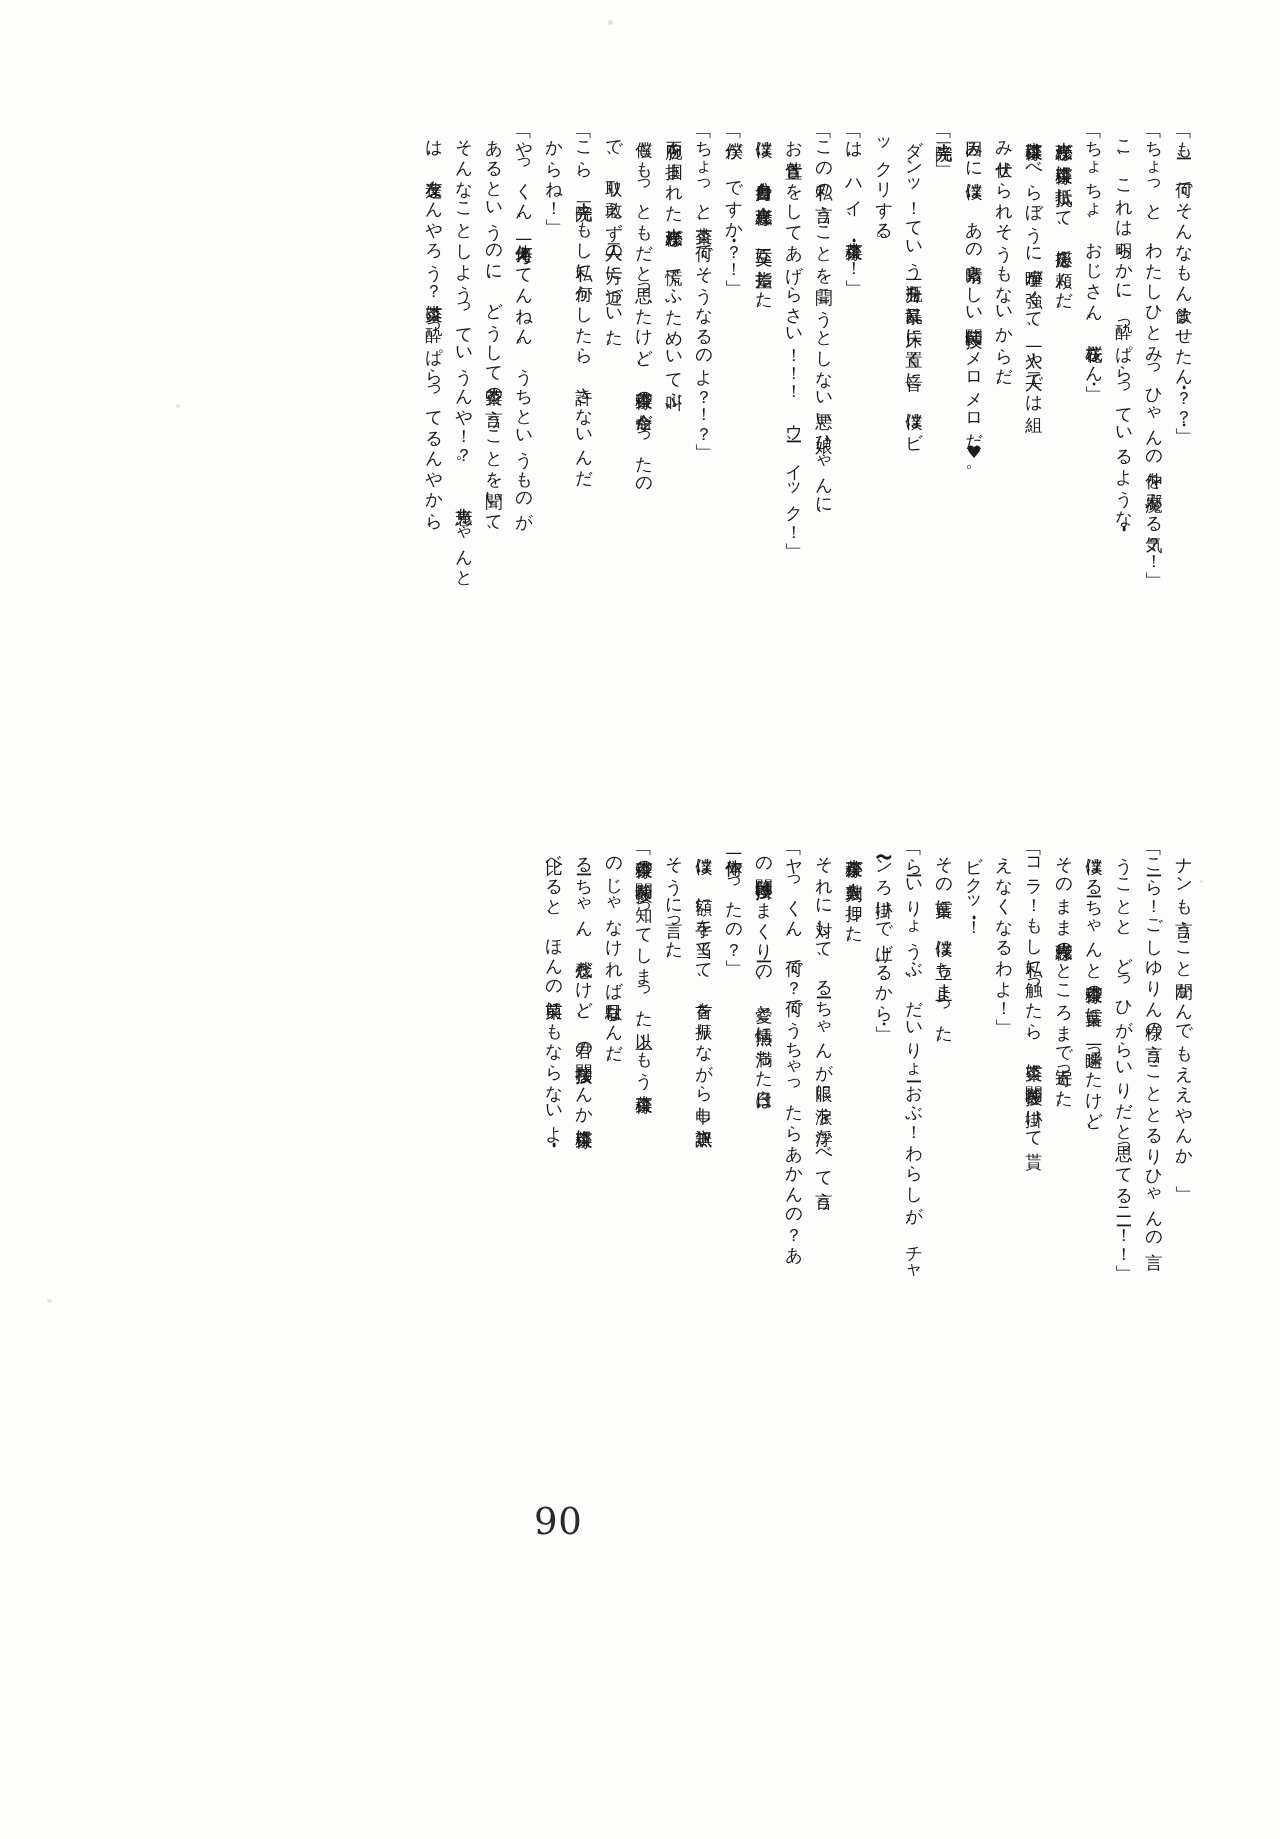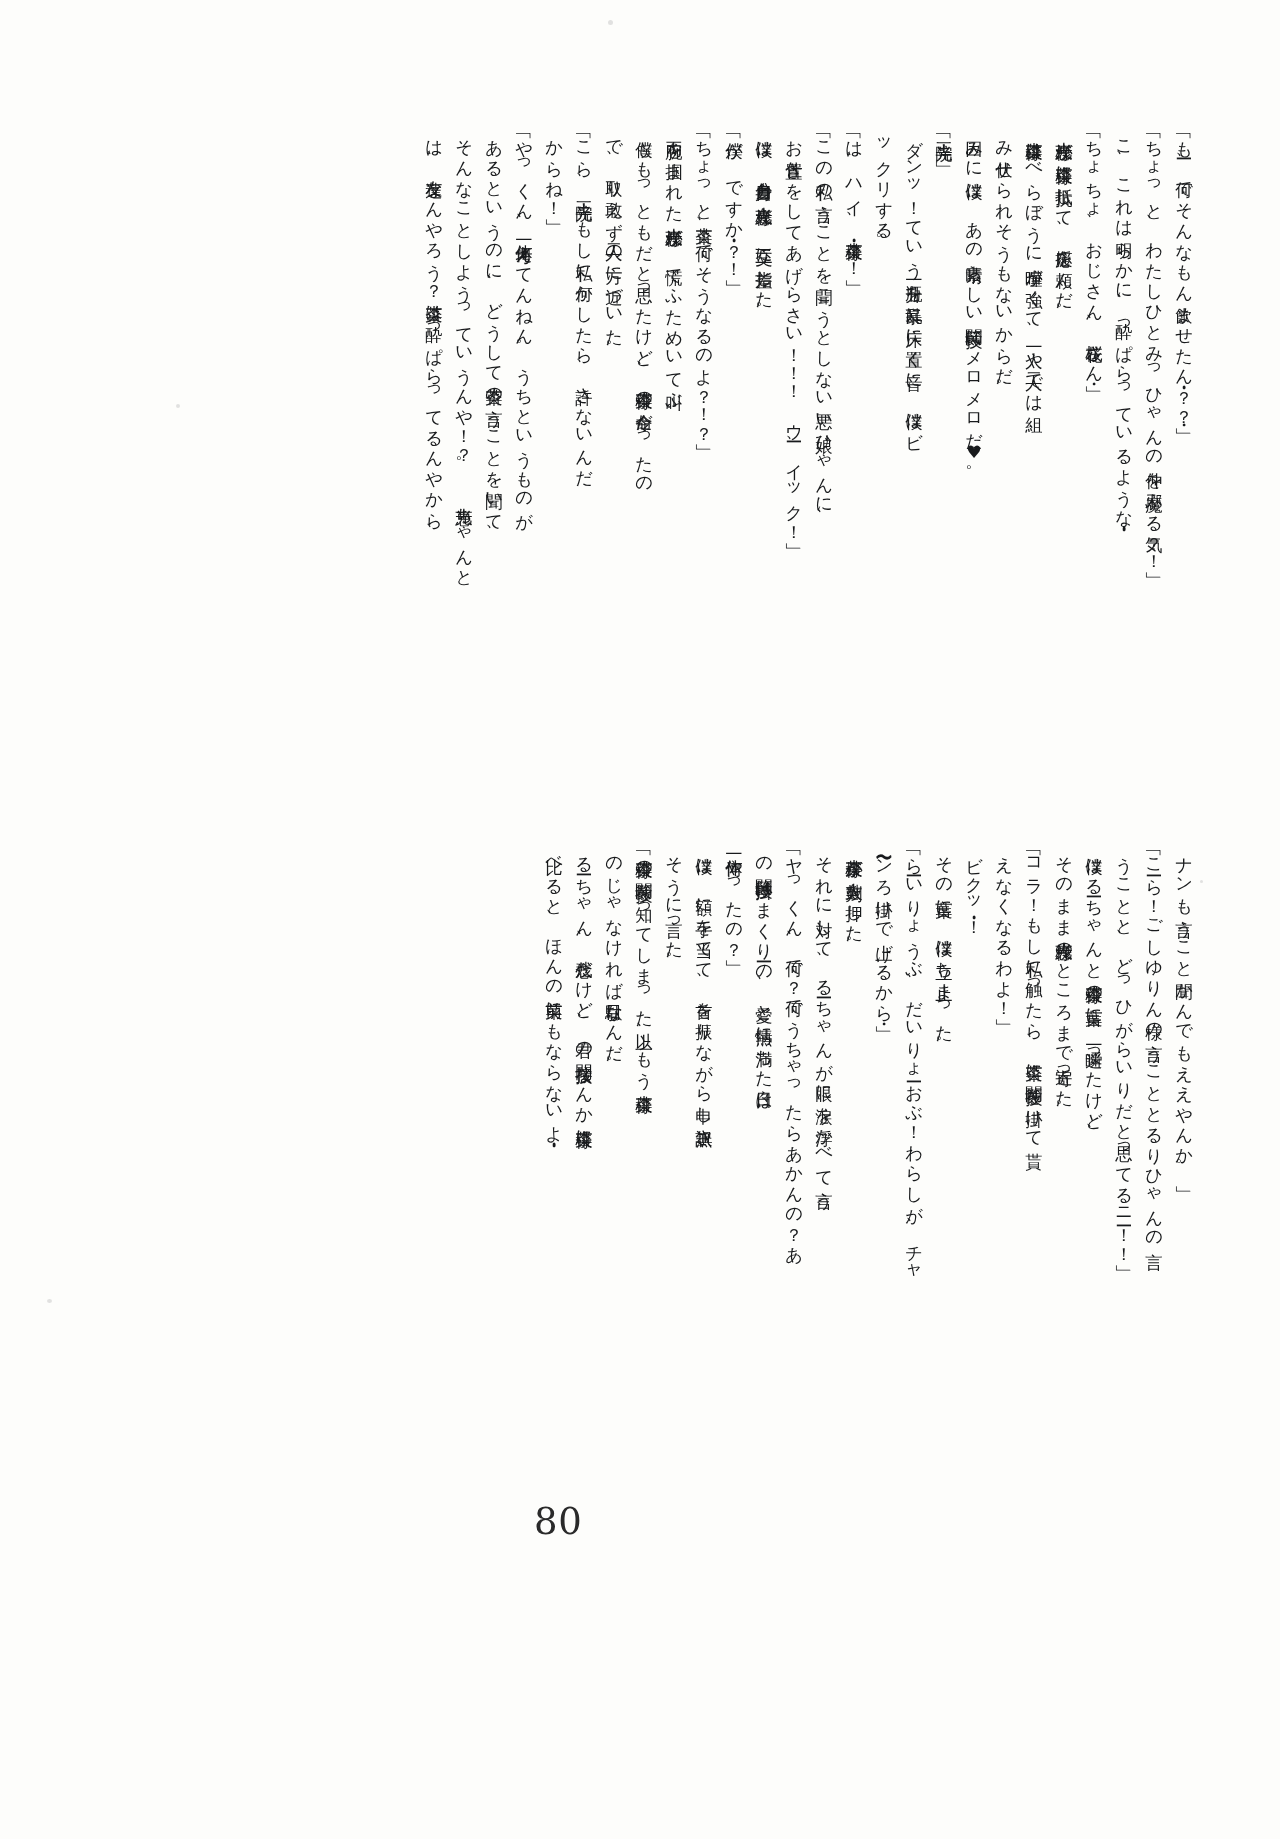--- a/index.html
+++ b/index.html
@@ -129,15 +129,15 @@
     <div class="vcol">の関節技掛けまくりーの、愛と情熱に満ちた日々は、</div>
     <div class="vcol">一体何やったの？」</div>
     <div class="vcol">僕は、額に手を当てて、首を振りながら申し訳無さ</div>
     <div class="vcol">そうに言った。</div>
     <div class="vcol">「杏菜様の関節技を知ってしまった以上、もう杏菜様</div>
     <div class="vcol">のじゃなければ駄目なんだ。</div>
     <div class="vcol">るーちゃん、残念だけど、君の間接技なんか杏菜様に</div>
     <div class="vcol">比べると、ほんの前菜にもならないよ・・・</div>
   </div>
 
-  <div id="page-number">80</div>
+  <div id="page-number">90</div>
 
 </div>
 
 </body></html>

